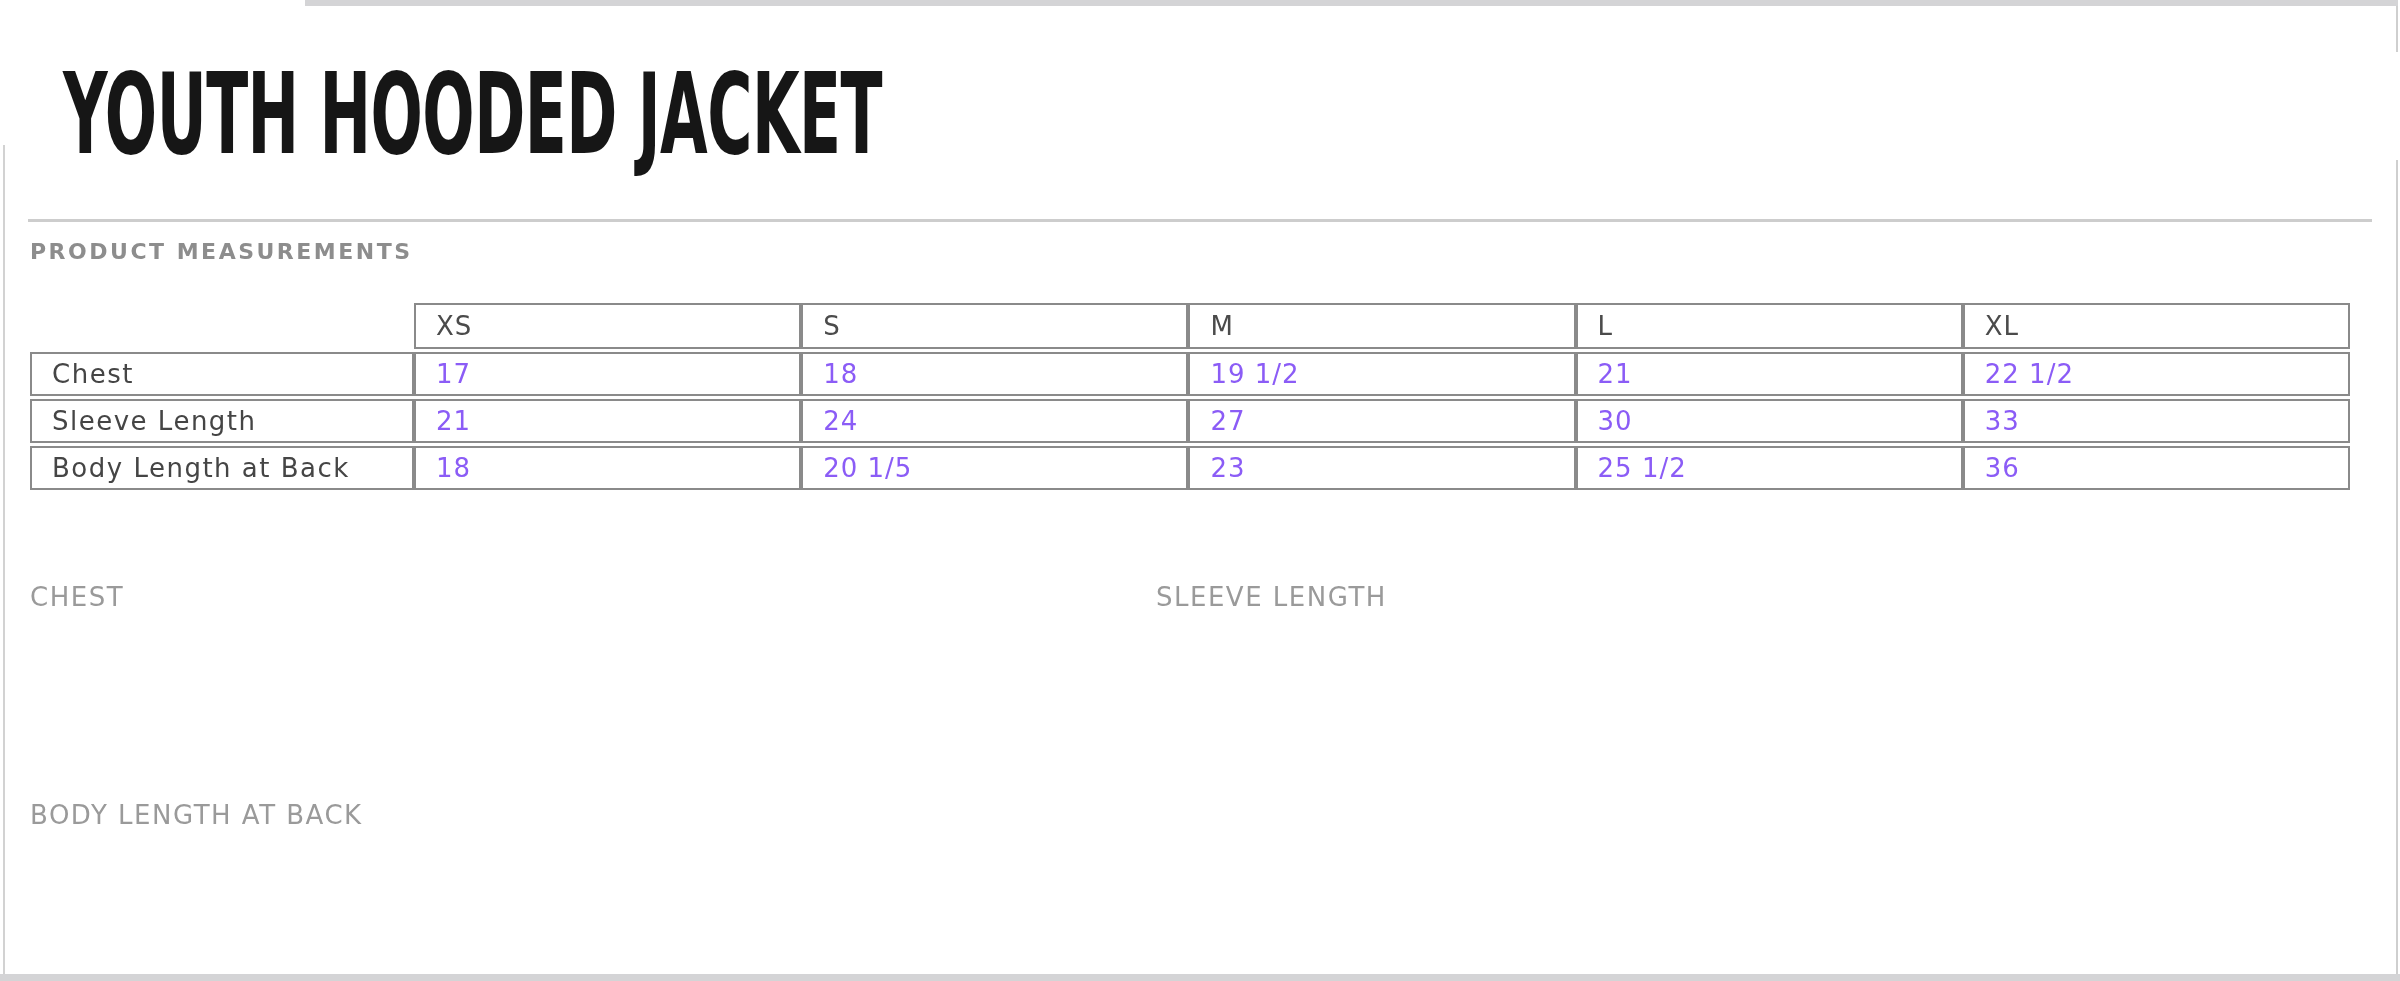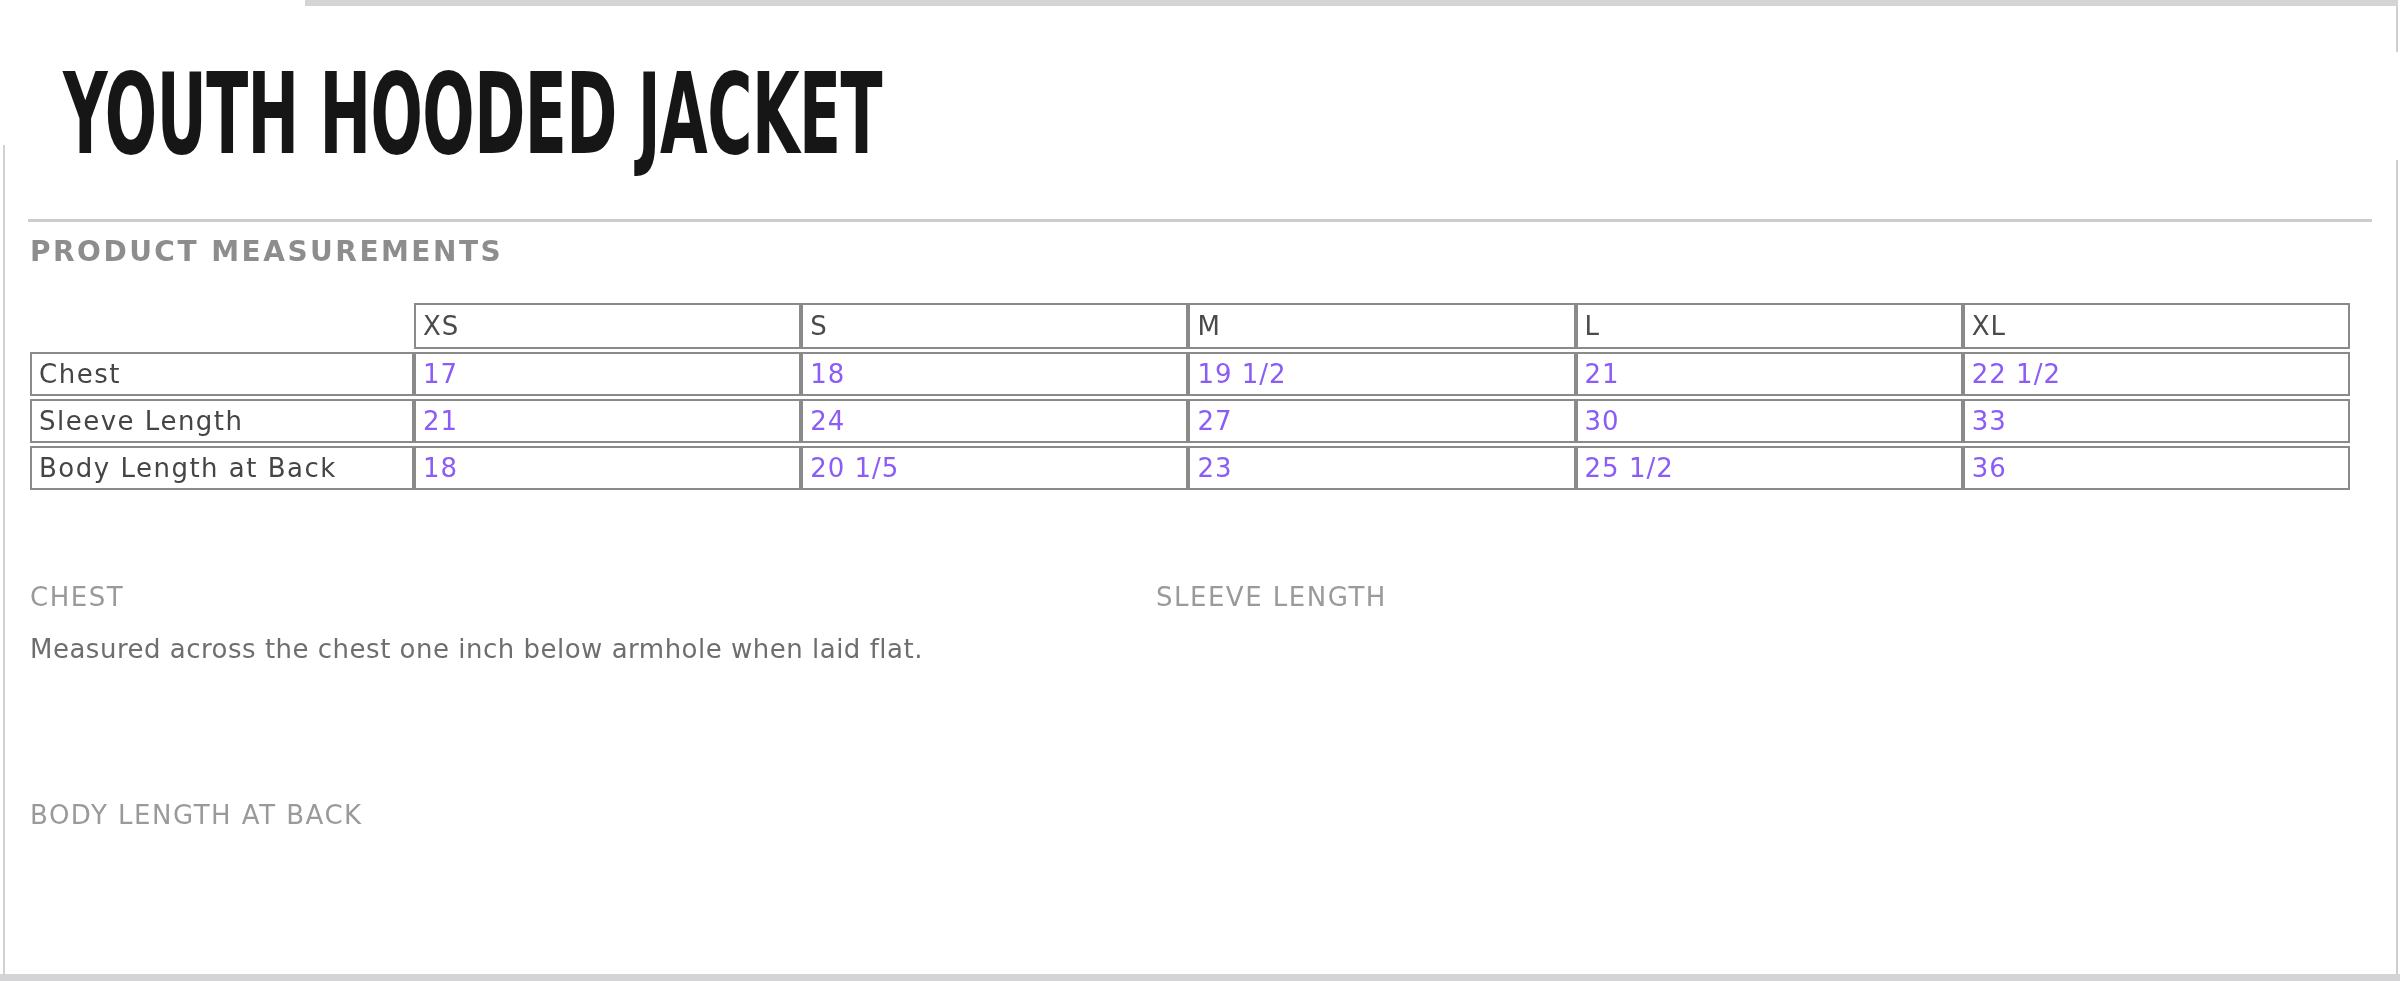--- a/index.html
+++ b/index.html
@@ -41,35 +41,35 @@
     transform: scaleX(0.55); transform-origin: 0 0;
   }
 
   .divider {
     position: absolute; left: 28px; top: 219px; width: 2344px; height: 3px;
     background: #cdcdcd;
   }
 
   .section-heading {
     position: absolute; left: 30px; top: 238px;
-    font-size: 28px; font-weight: bold; color: #8d8d8d;
+    font-size: 22px; font-weight: bold; color: #8d8d8d;
     letter-spacing: 2.5px; line-height: 28px;
   }
 
   
   table.measurements {
     position: absolute; left: 30px; top: 300px; width: 2320px;
     border-collapse: separate; border-spacing: 0 3px;
     table-layout: fixed;
   }
   table.measurements col.labelcol { width: 384px; }
   table.measurements th, table.measurements td {
     border: 2px solid #8a8a8a;
     height: 44px;
-    padding: 0 6px 0 7px;
+    padding: 0 6px 0 20px;
     text-align: left; vertical-align: middle;
     font-size: 26px; font-weight: normal;
     white-space: nowrap; overflow: hidden;
   }
   table.measurements tr.header th { height: 46px; color: #4b4b4b; letter-spacing: 1px; }
   table.measurements td.corner { border: none; background: transparent; }
   table.measurements td.rowlabel { color: #454545; letter-spacing: 1.5px; }
   table.measurements td.val { color: #8b5cf6; letter-spacing: 1px; }
 
   
@@ -140,21 +140,20 @@
     <td class="val">20 1/5</td>
     <td class="val">23</td>
     <td class="val">25 1/2</td>
     <td class="val">36</td>
   </tr>
 </tbody>
   </table>
 
 <div class="def def-chest">
   <div class="def-heading">CHEST</div>
-  <div class="def-text">Measured across the chest one inch below armhole when laid flat.</div>
 </div>
 
 <div class="def def-sleeve">
   <div class="def-heading">SLEEVE LENGTH</div>
 </div>
 
 <div class="def def-body">
   <div class="def-heading">BODY LENGTH AT BACK</div>
 </div>
 

